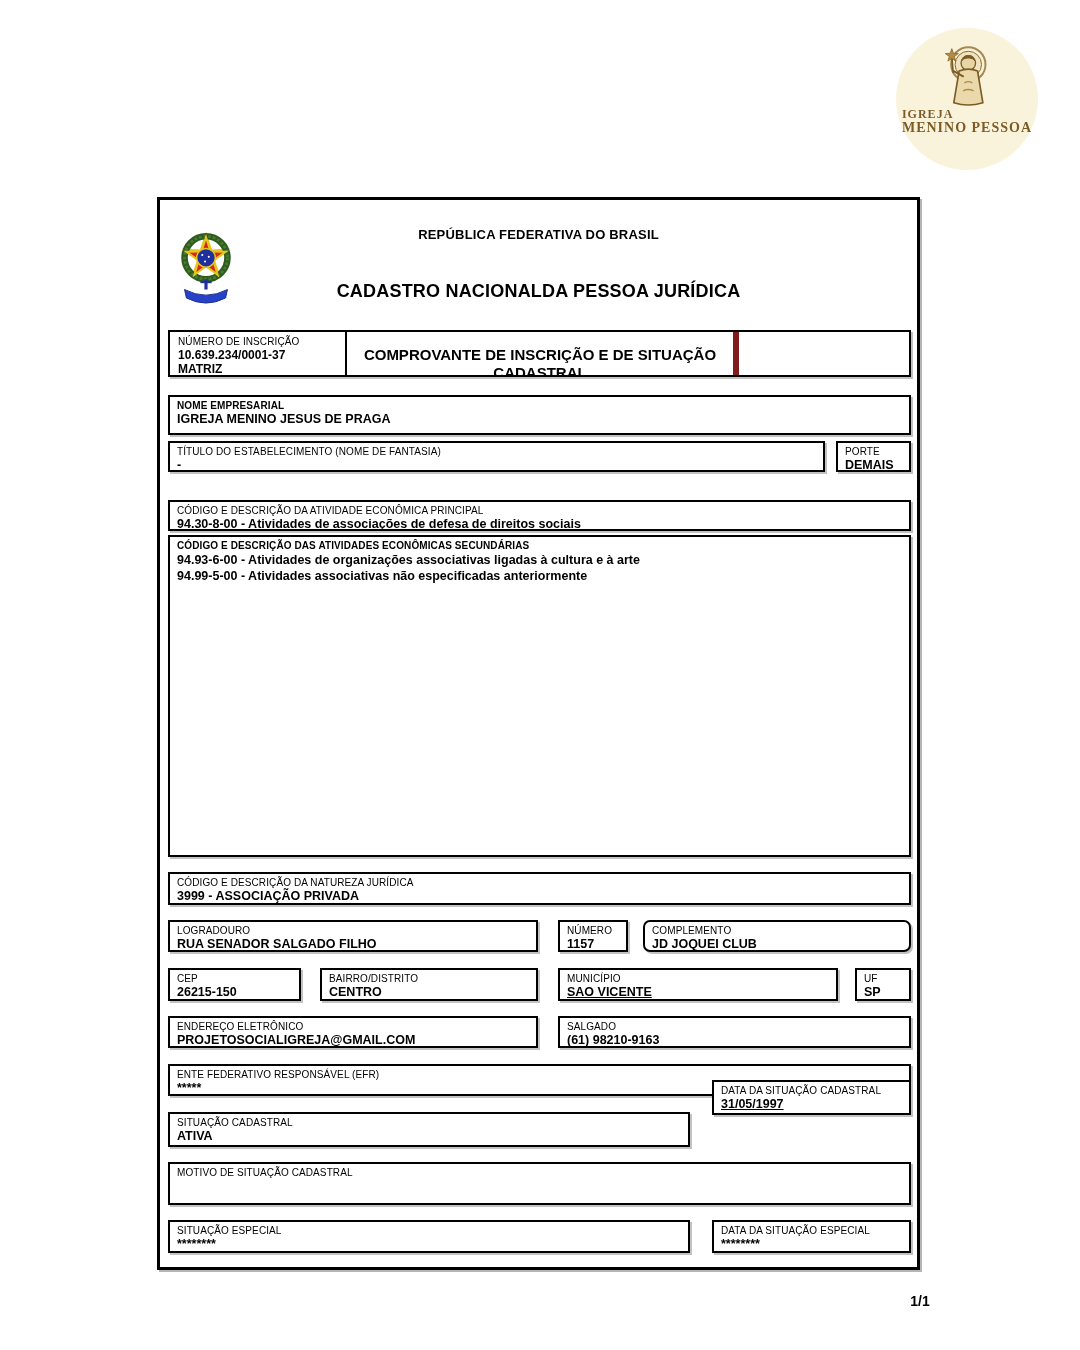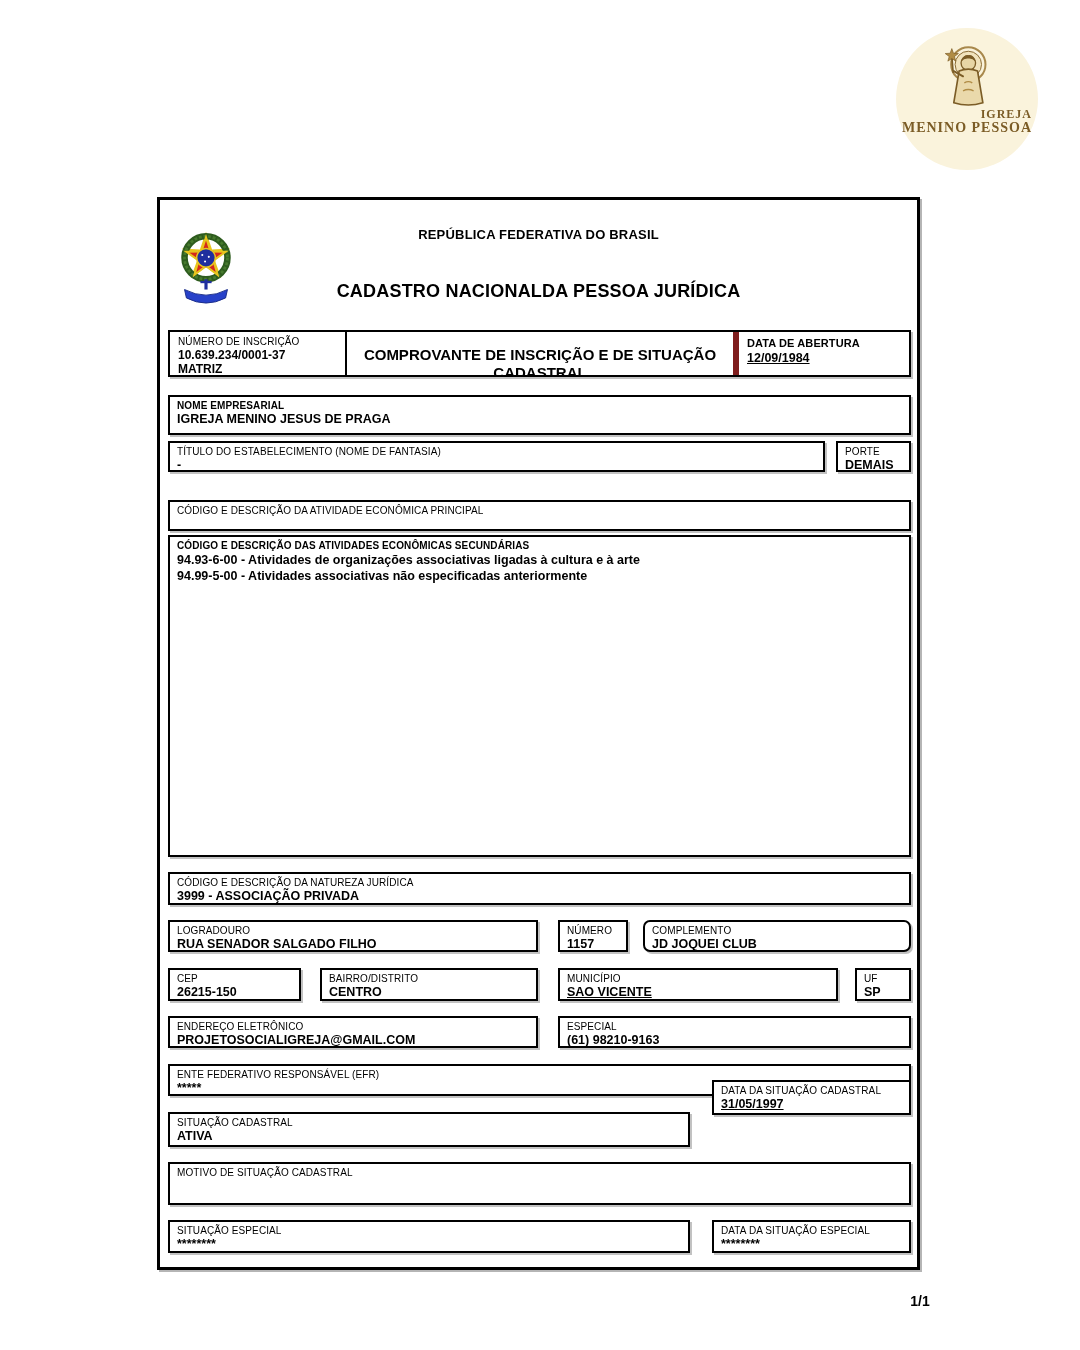--- a/index.html
+++ b/index.html
@@ -12,21 +12,21 @@
 
   
   .logo{
     position:absolute;left:896px;top:28px;width:142px;height:142px;
     border-radius:50%;background:#faf3dc;
     display:flex;flex-direction:column;align-items:center;justify-content:flex-start;
   }
   .logo svg{margin-top:14px;}
   .logo-text{
     font-family:"Liberation Serif",serif;font-weight:bold;color:#7b5c26;
-    text-align:right;line-height:1.05;letter-spacing:1px;
+    text-align:left;line-height:1.05;letter-spacing:1px;
   }
   .logo-text .l1{font-size:12px;}
   .logo-text .l2{font-size:14px;}
 
   
   .frame{
     position:absolute;left:157px;top:197px;width:763px;height:1073px;
     border:3px solid #000;background:#fff;box-sizing:border-box;
     box-shadow:2px 2px 0 #b5b5b5;
   }
@@ -113,42 +113,39 @@
   <div class="title1">REPÚBLICA FEDERATIVA DO BRASIL</div>
   <div class="title2">CADASTRO NACIONALDA PESSOA JURÍDICA</div>
 
   <div class="box hdr" style="left:168px;top:330px;width:743px;height:47px;">
     <div class="cell c1">
       <div class="lab">NÚMERO DE INSCRIÇÃO</div>
       <div class="val">10.639.234/0001-37</div>
       <div class="val">MATRIZ</div>
     </div>
     <div class="cell c2">COMPROVANTE DE INSCRIÇÃO E DE SITUAÇÃO CADASTRAL</div>
-    <div class="cell c3">
-      <div class="lab">DATA DE ABERTURA</div>
-      <div class="val u">12/09/1984</div>
-    </div>
   </div>
 
   <div class="box" style="left:168px;top:395px;width:743px;height:40px;">
     <div class="lab b">NOME EMPRESARIAL</div>
     <div class="val">IGREJA MENINO JESUS DE PRAGA</div>
   </div>
 
   <div class="box" style="left:168px;top:441px;width:657px;height:31px;">
     <div class="lab">TÍTULO DO ESTABELECIMENTO (NOME DE FANTASIA)</div>
     <div class="val">-</div>
   </div>
   <div class="box" style="left:836px;top:441px;width:75px;height:31px;">
     <div class="lab">PORTE</div>
     <div class="val">DEMAIS</div>
   </div>
 
   <div class="box" style="left:168px;top:488px;width:743px;height:31px;margin-top:12px;">
     <div class="lab">CÓDIGO E DESCRIÇÃO DA ATIVIDADE ECONÔMICA PRINCIPAL</div>
+    <div class="val">94.30-8-00 - Atividades de associações de defesa de direitos sociais</div>
   </div>
 
   <div class="box" style="left:168px;top:535px;width:743px;height:322px;">
     <div class="lab b">CÓDIGO E DESCRIÇÃO DAS ATIVIDADES ECONÔMICAS SECUNDÁRIAS</div>
     <div class="secline">94.93-6-00 - Atividades de organizações associativas ligadas à cultura e à arte</div>
     <div class="secline">94.99-5-00 - Atividades associativas não especificadas anteriormente</div>
   </div>
 
   <div class="box" style="left:168px;top:872px;width:743px;height:33px;">
     <div class="lab">CÓDIGO E DESCRIÇÃO DA NATUREZA JURÍDICA</div>
@@ -183,21 +180,21 @@
   <div class="box" style="left:855px;top:968px;width:56px;height:33px;">
     <div class="lab">UF</div>
     <div class="val">SP</div>
   </div>
 
   <div class="box" style="left:168px;top:1016px;width:370px;height:32px;">
     <div class="lab">ENDEREÇO ELETRÔNICO</div>
     <div class="val">PROJETOSOCIALIGREJA@GMAIL.COM</div>
   </div>
   <div class="box" style="left:558px;top:1016px;width:353px;height:32px;">
-    <div class="lab">ESPECIAL</div>
+    <div class="lab">SALGADO</div>
     <div class="val">(61) 98210-9163</div>
   </div>
 
   <div class="box" style="left:168px;top:1064px;width:743px;height:32px;">
     <div class="lab">ENTE FEDERATIVO RESPONSÁVEL (EFR)</div>
     <div class="val">*****</div>
   </div>
 
   <div class="box" style="left:168px;top:1112px;width:522px;height:35px;">
     <div class="lab">SITUAÇÃO CADASTRAL</div>

